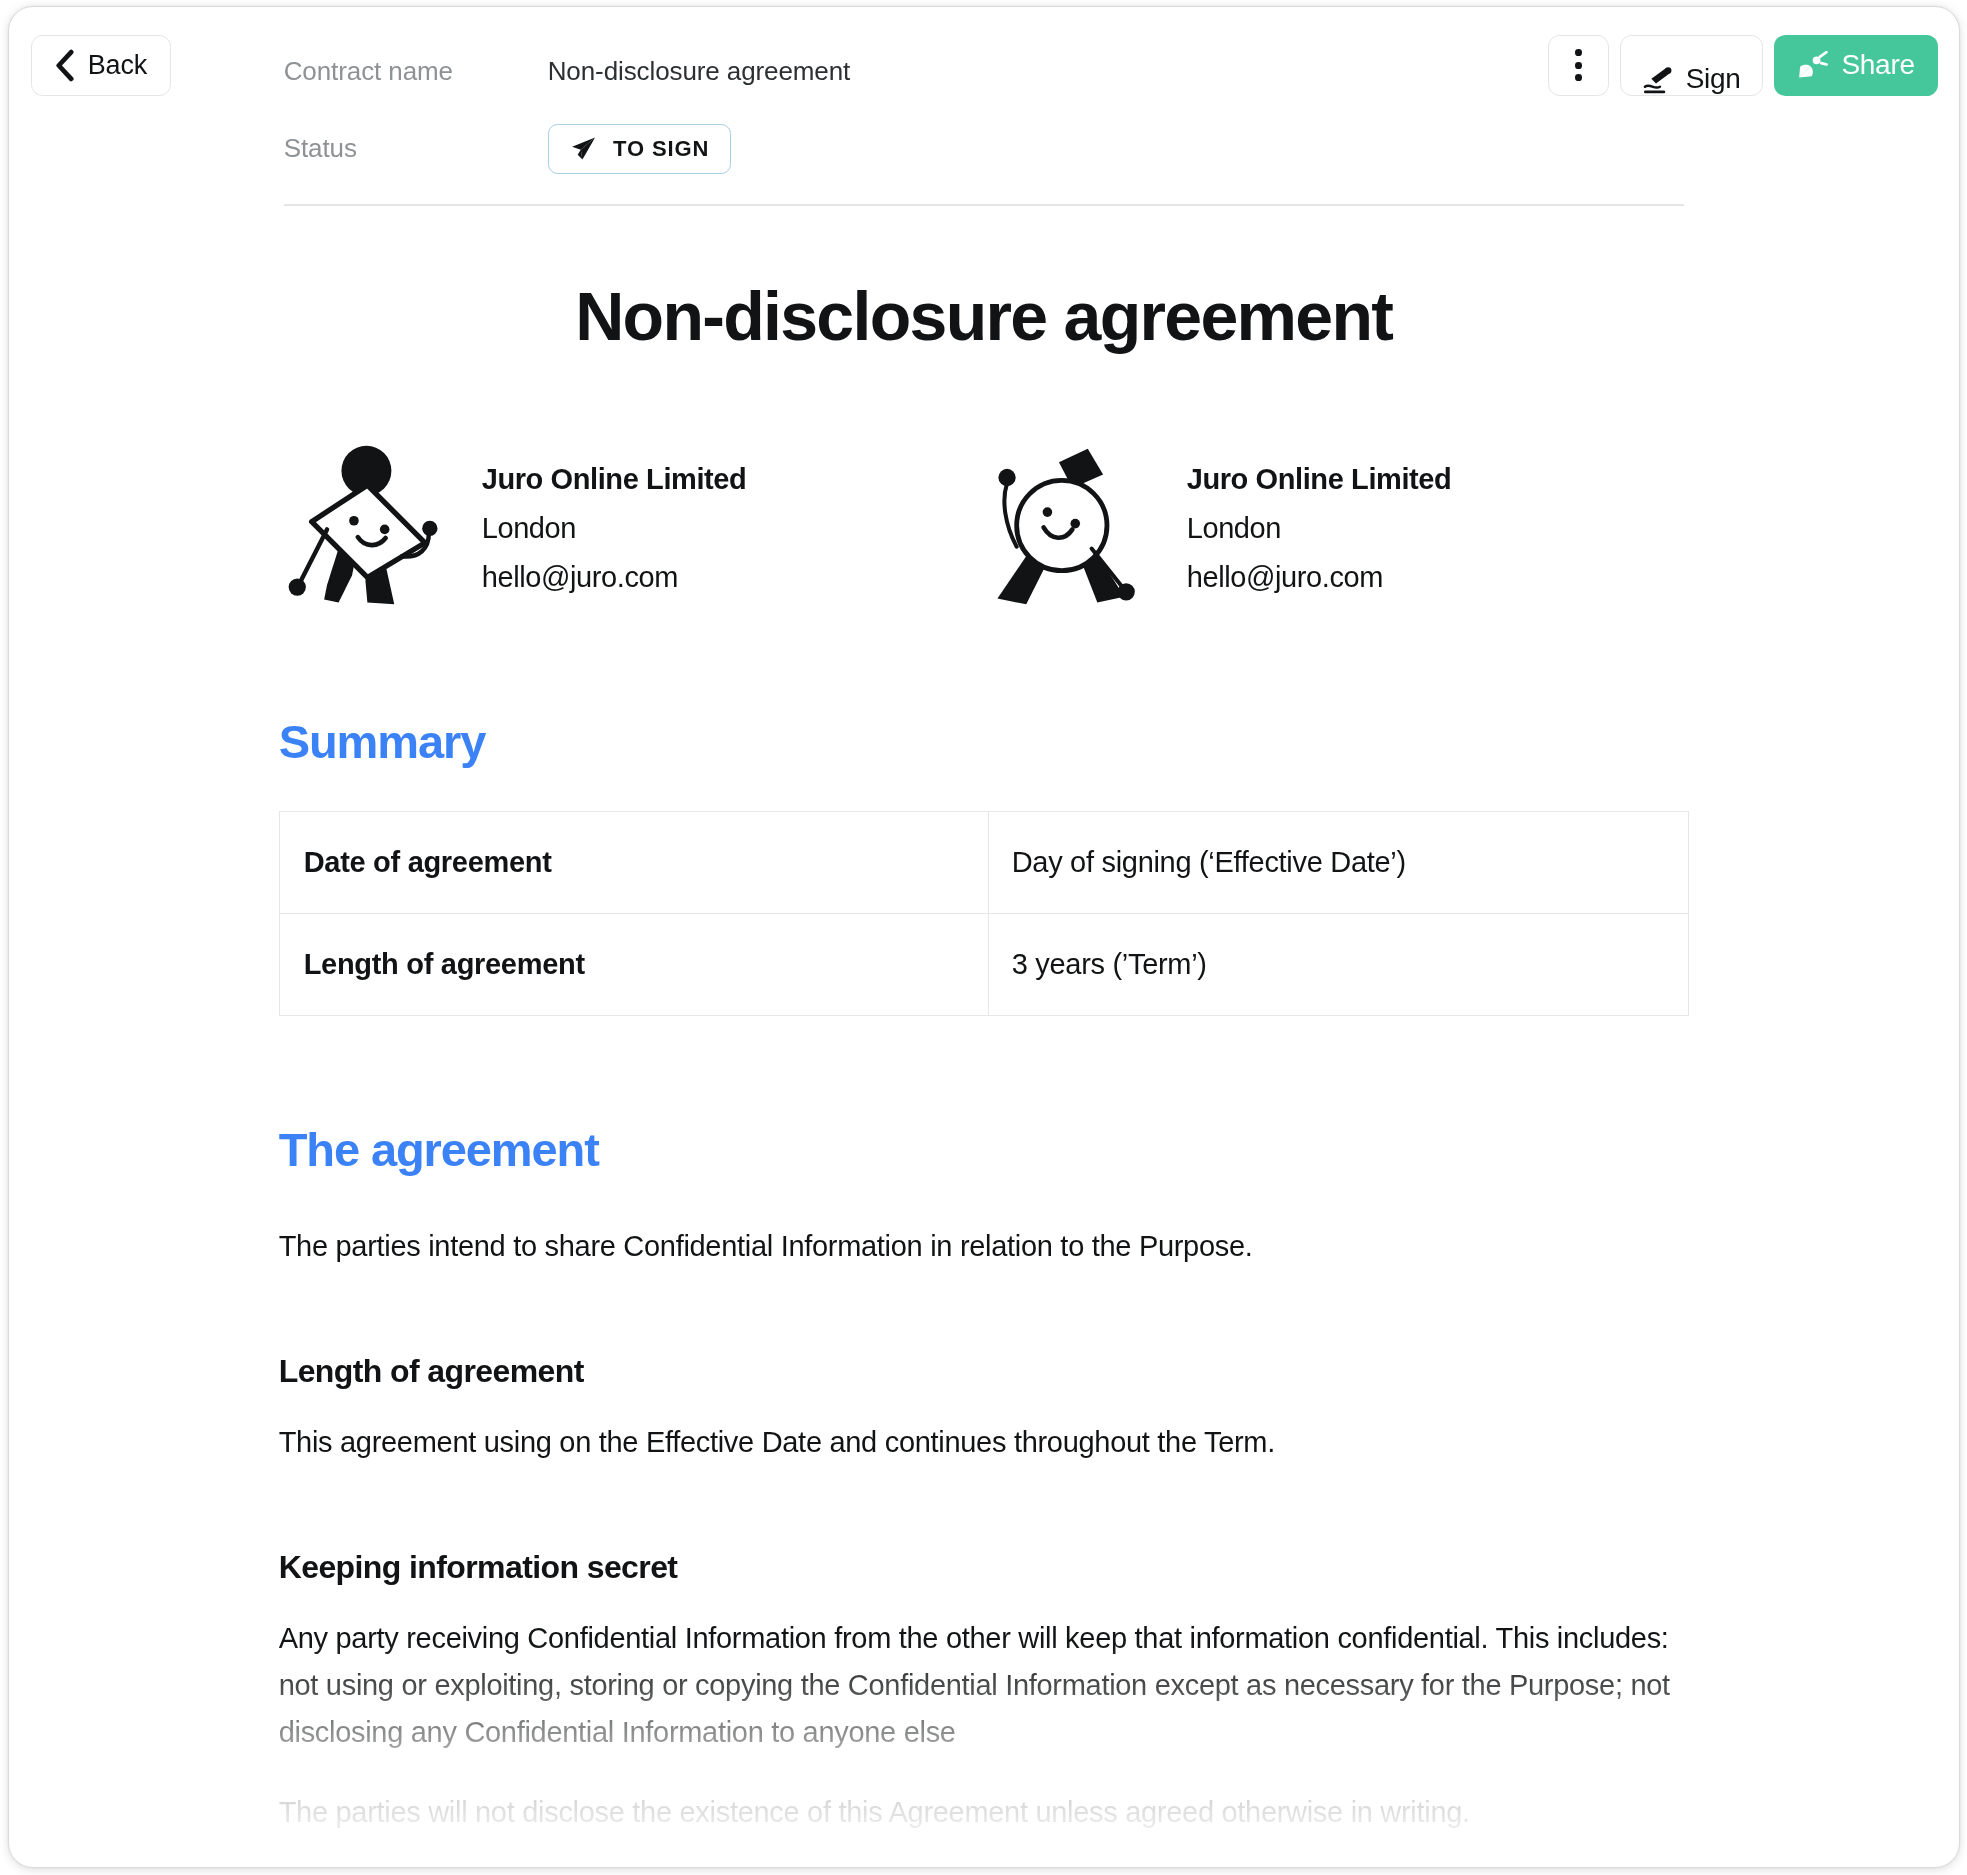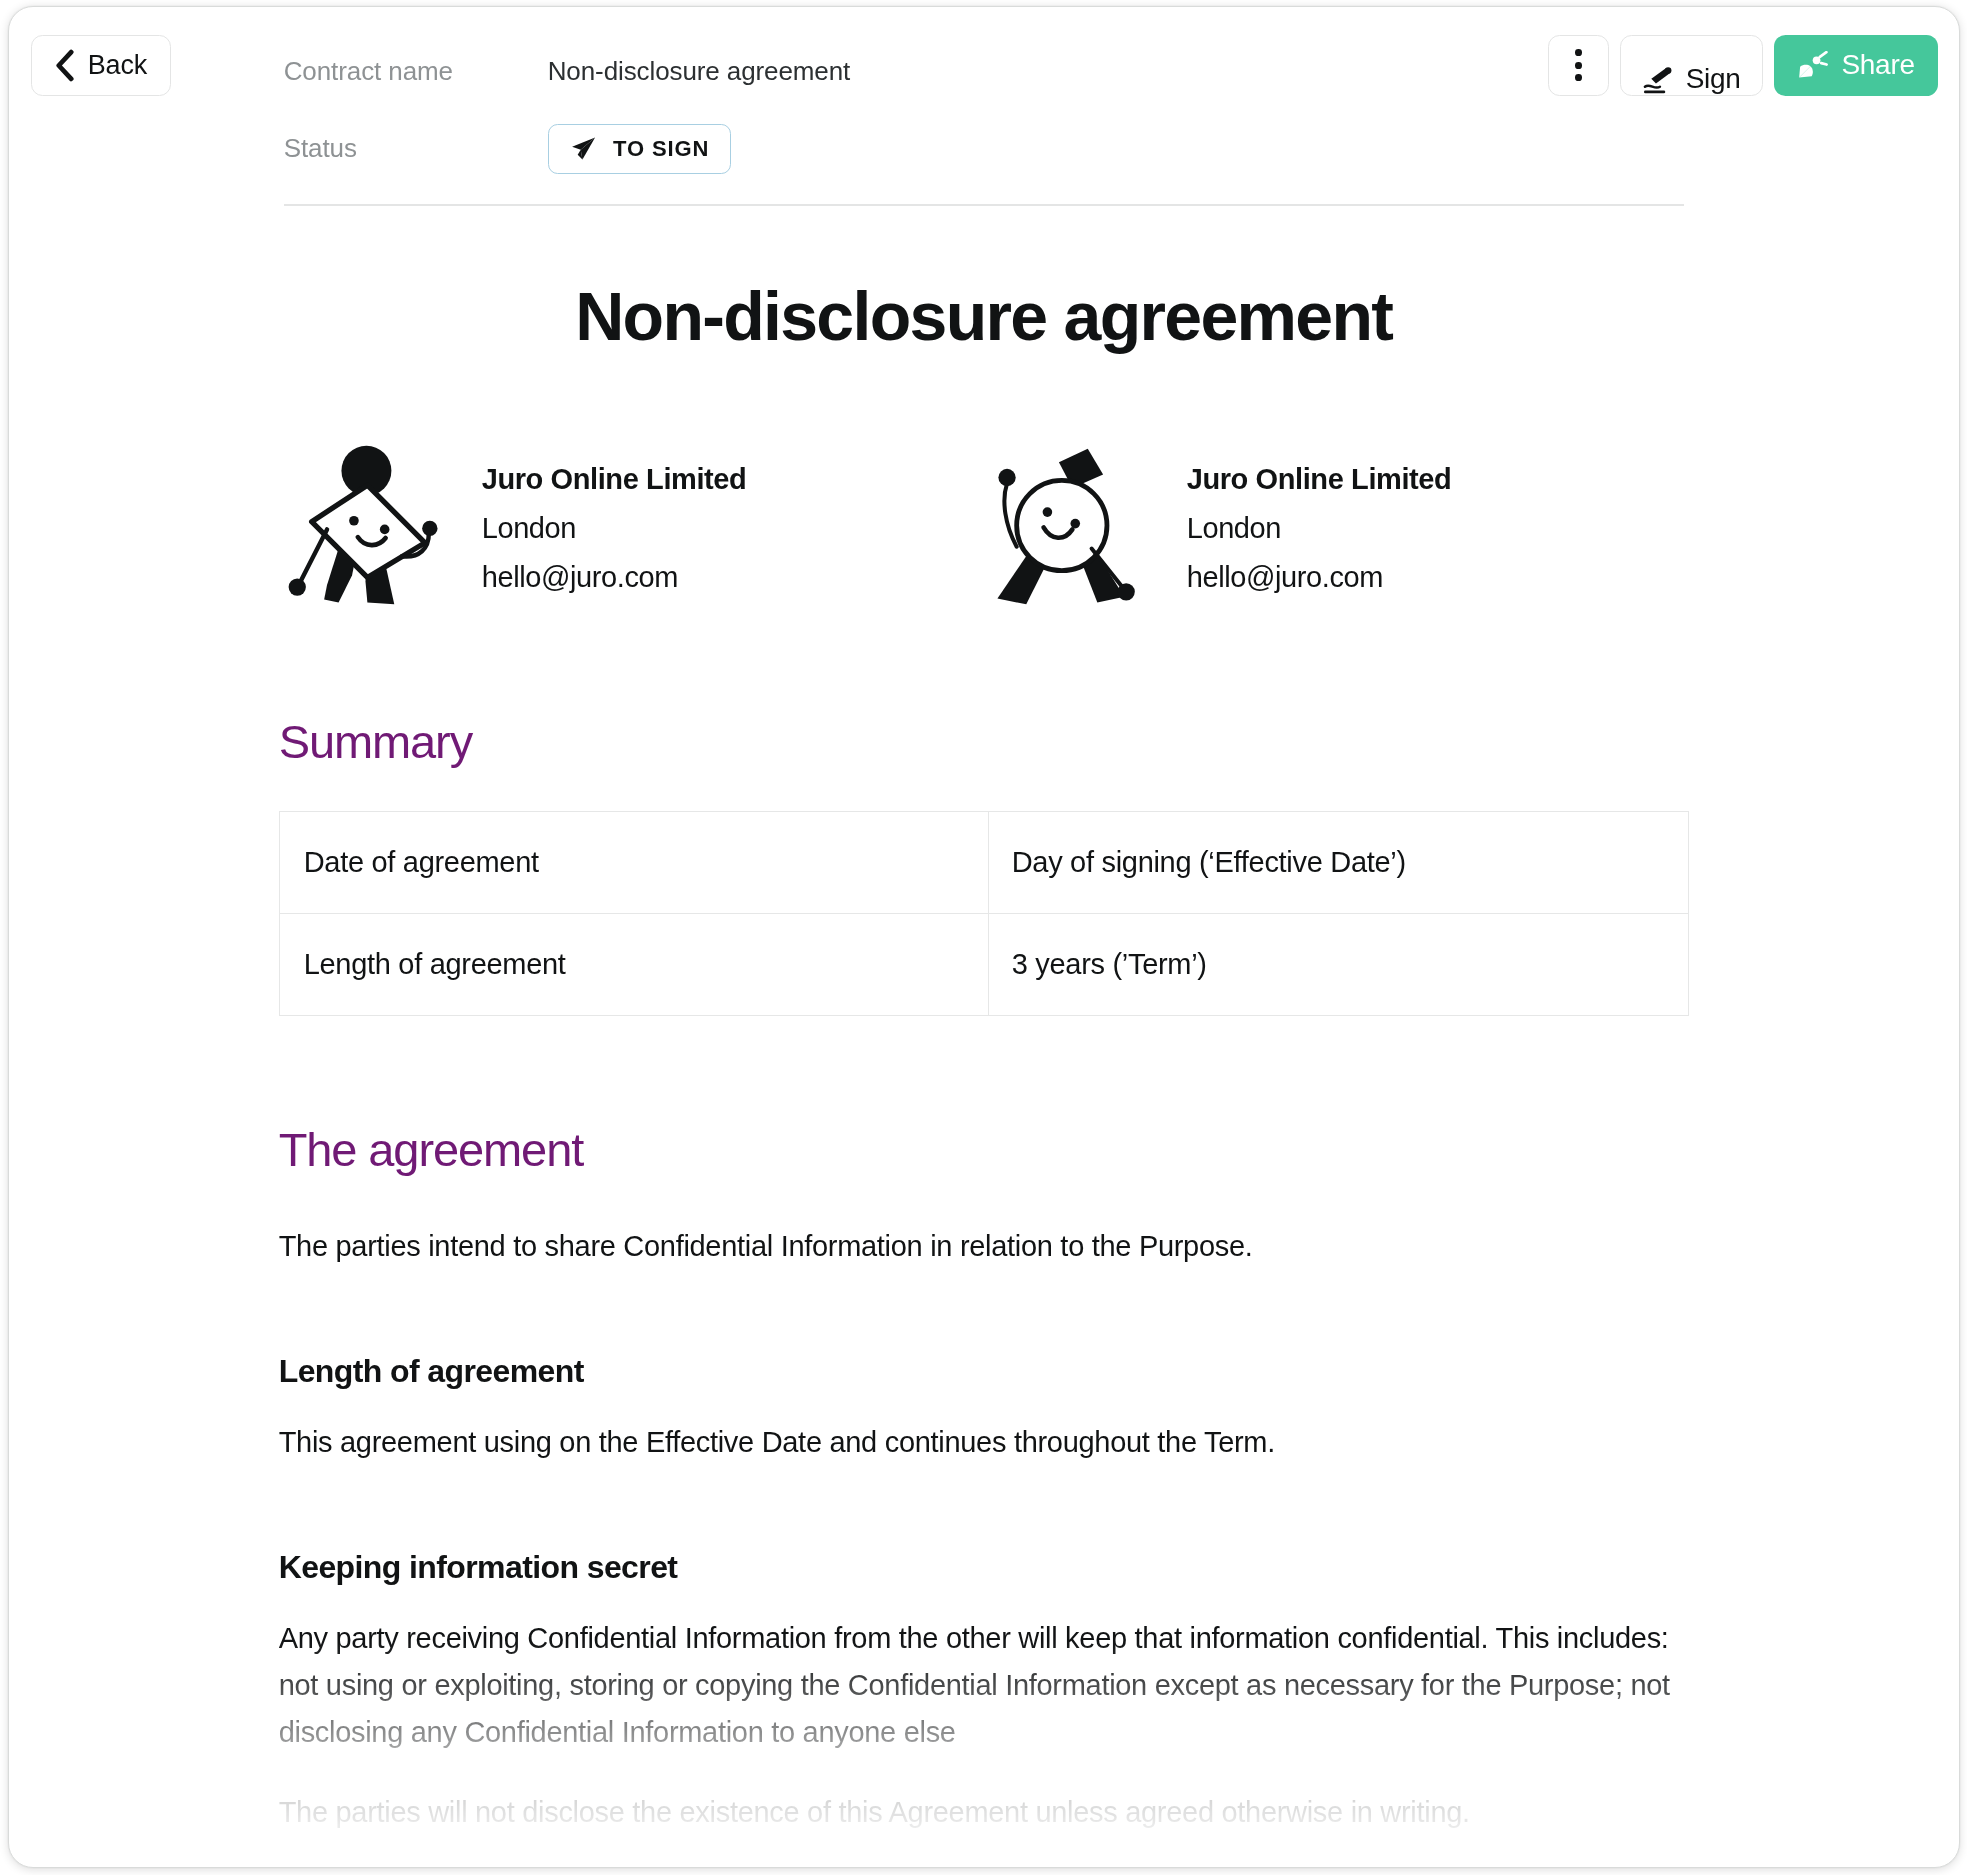--- a/index.html
+++ b/index.html
@@ -217,23 +217,23 @@
     font-size: 29px;
     font-weight: 400;
     color: #111314;
     letter-spacing: -0.4px;
     line-height: 1.35;
     margin-top: 9.6px;
   }
 
   .h2 {
     font-size: 47px;
-    font-weight: 400;
+    font-weight: 700;
     letter-spacing: -1.1px;
-    color: #701a75;
+    color: #3b82f6;
   }
   .h3 {
     font-size: 32px;
     font-weight: 700;
     letter-spacing: -0.6px;
     color: #111314;
   }
   .p {
     font-size: 29px;
     font-weight: 400;
@@ -252,21 +252,21 @@
   }
   table.summary td {
     border: 1px solid #e6e7e7;
     height: 102px;
     padding: 0 23px;
     vertical-align: middle;
     font-size: 29px;
     letter-spacing: -0.3px;
     color: #111314;
   }
-  table.summary td.k { width: 709px; font-weight: 400; padding-left: 24px; }
+  table.summary td.k { width: 709px; font-weight: 700; padding-left: 24px; }
   table.summary td.v { font-weight: 400; }
 
   .agreement-head { margin-top: 106px; }
   .agreement-intro { margin-top: 46px; }
 
   .sub-block { margin-top: 83px; }
   .sub-block .p { margin-top: 29px; }
 
   
   .fade-block {

